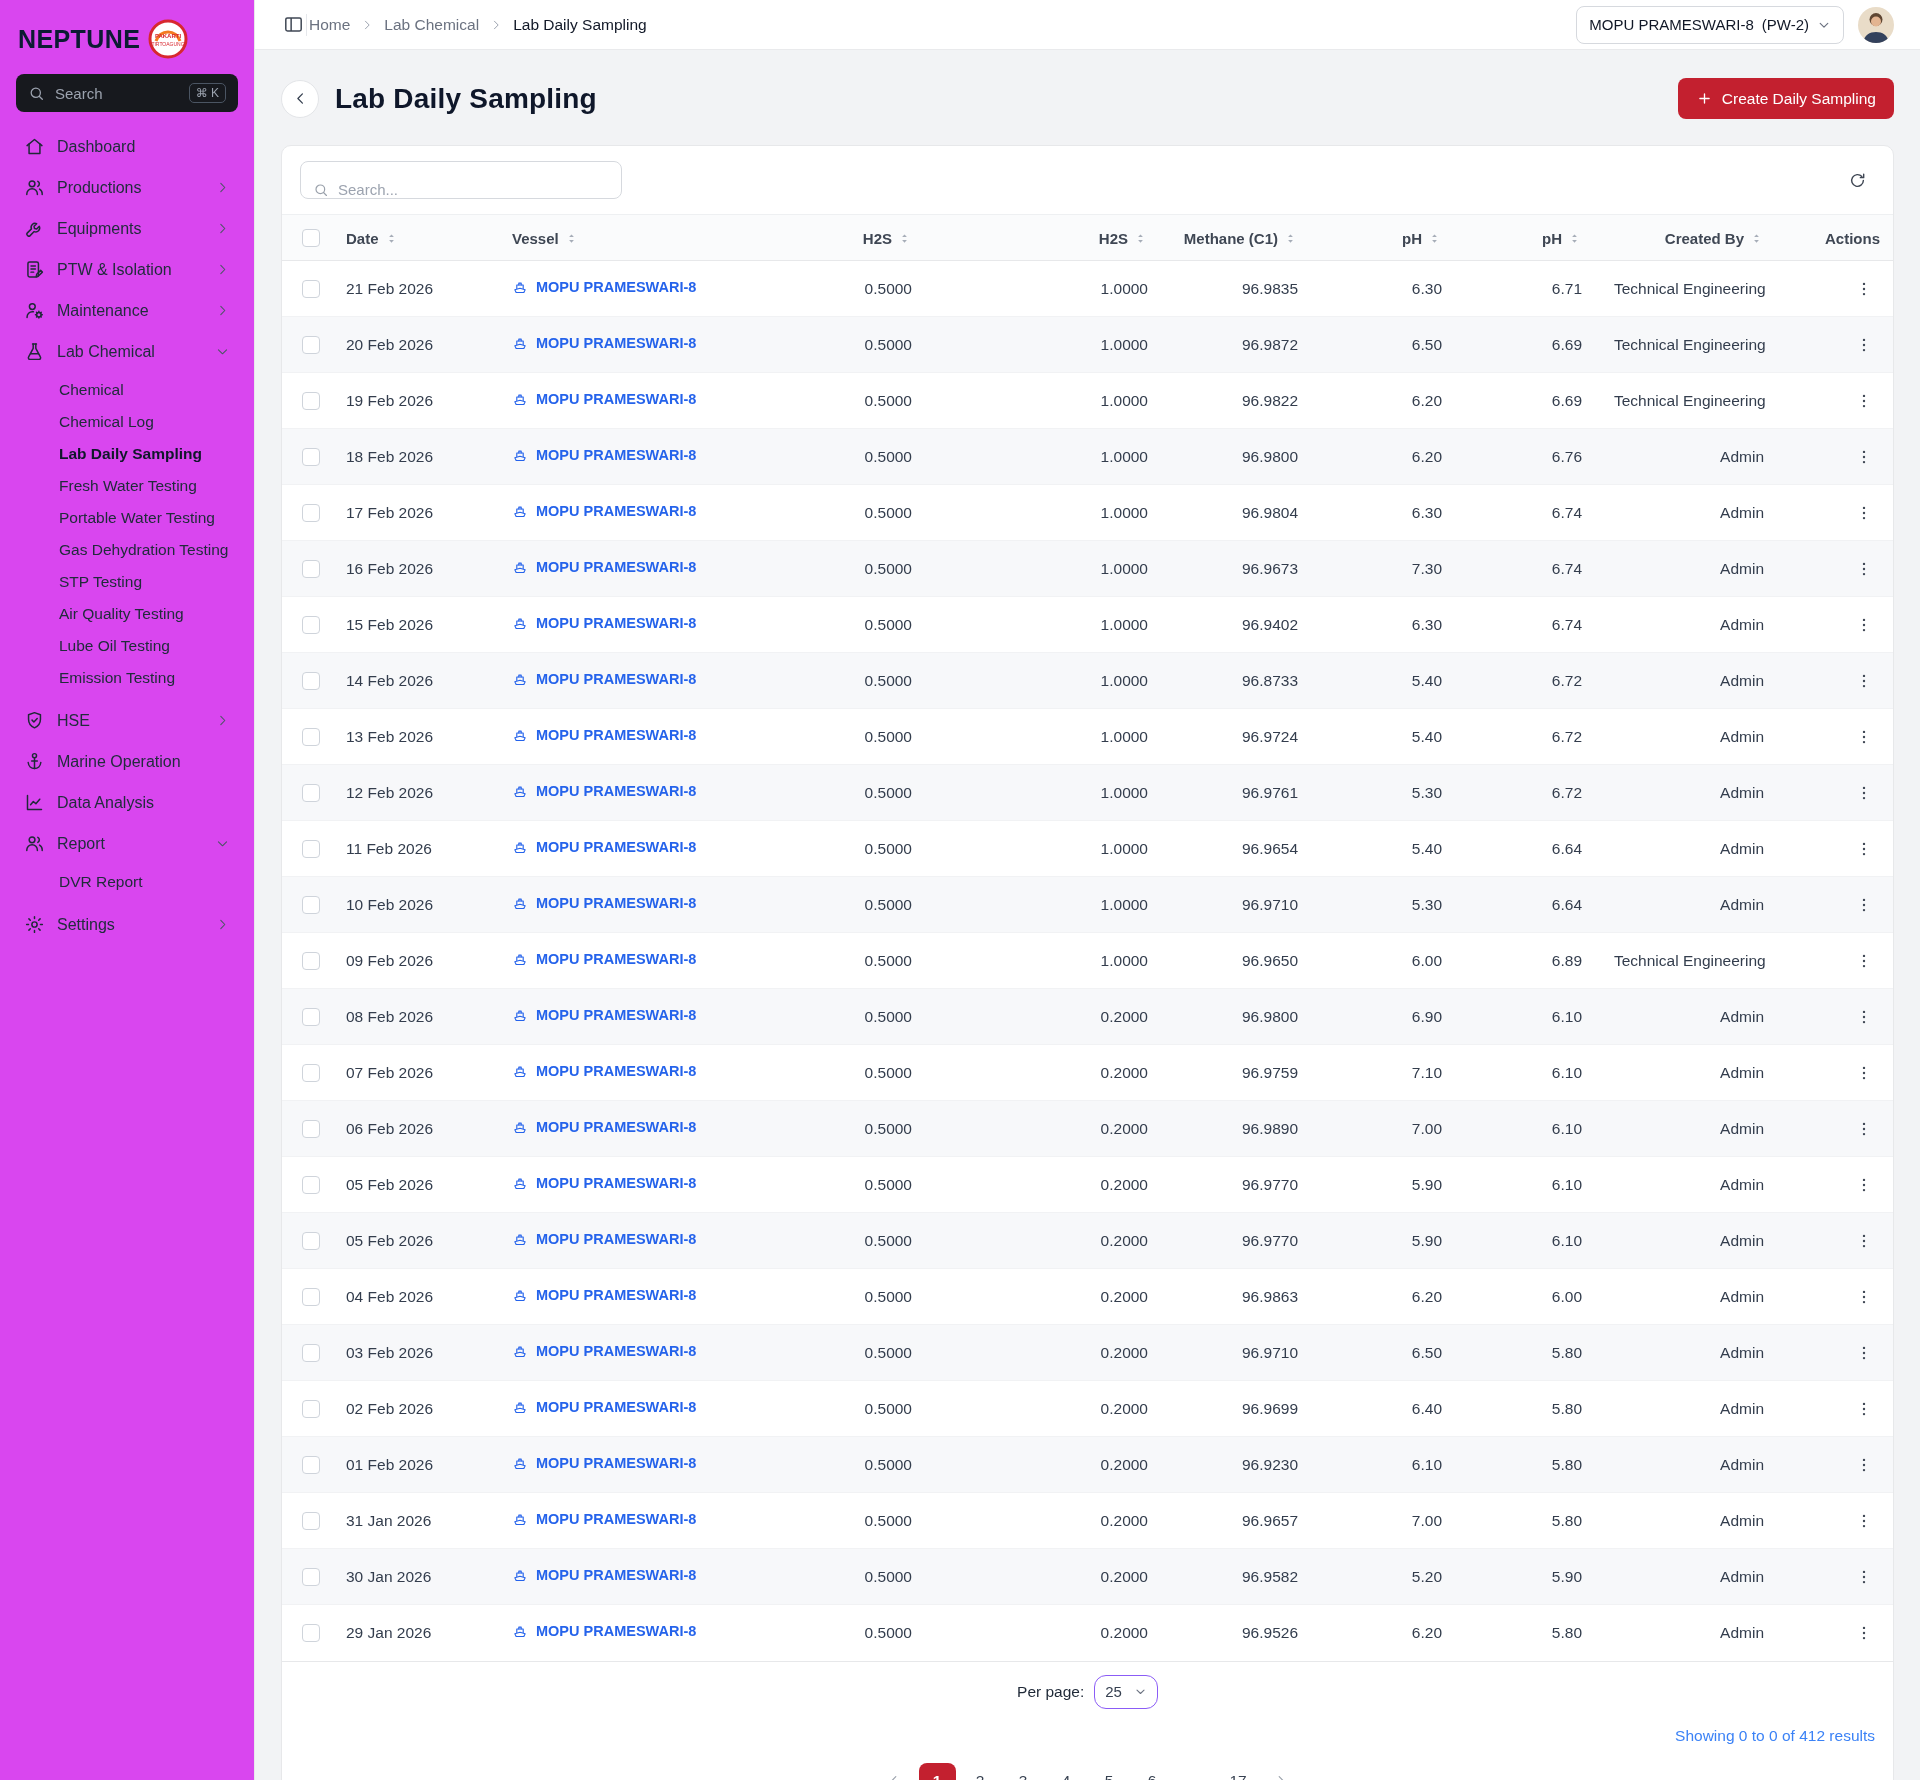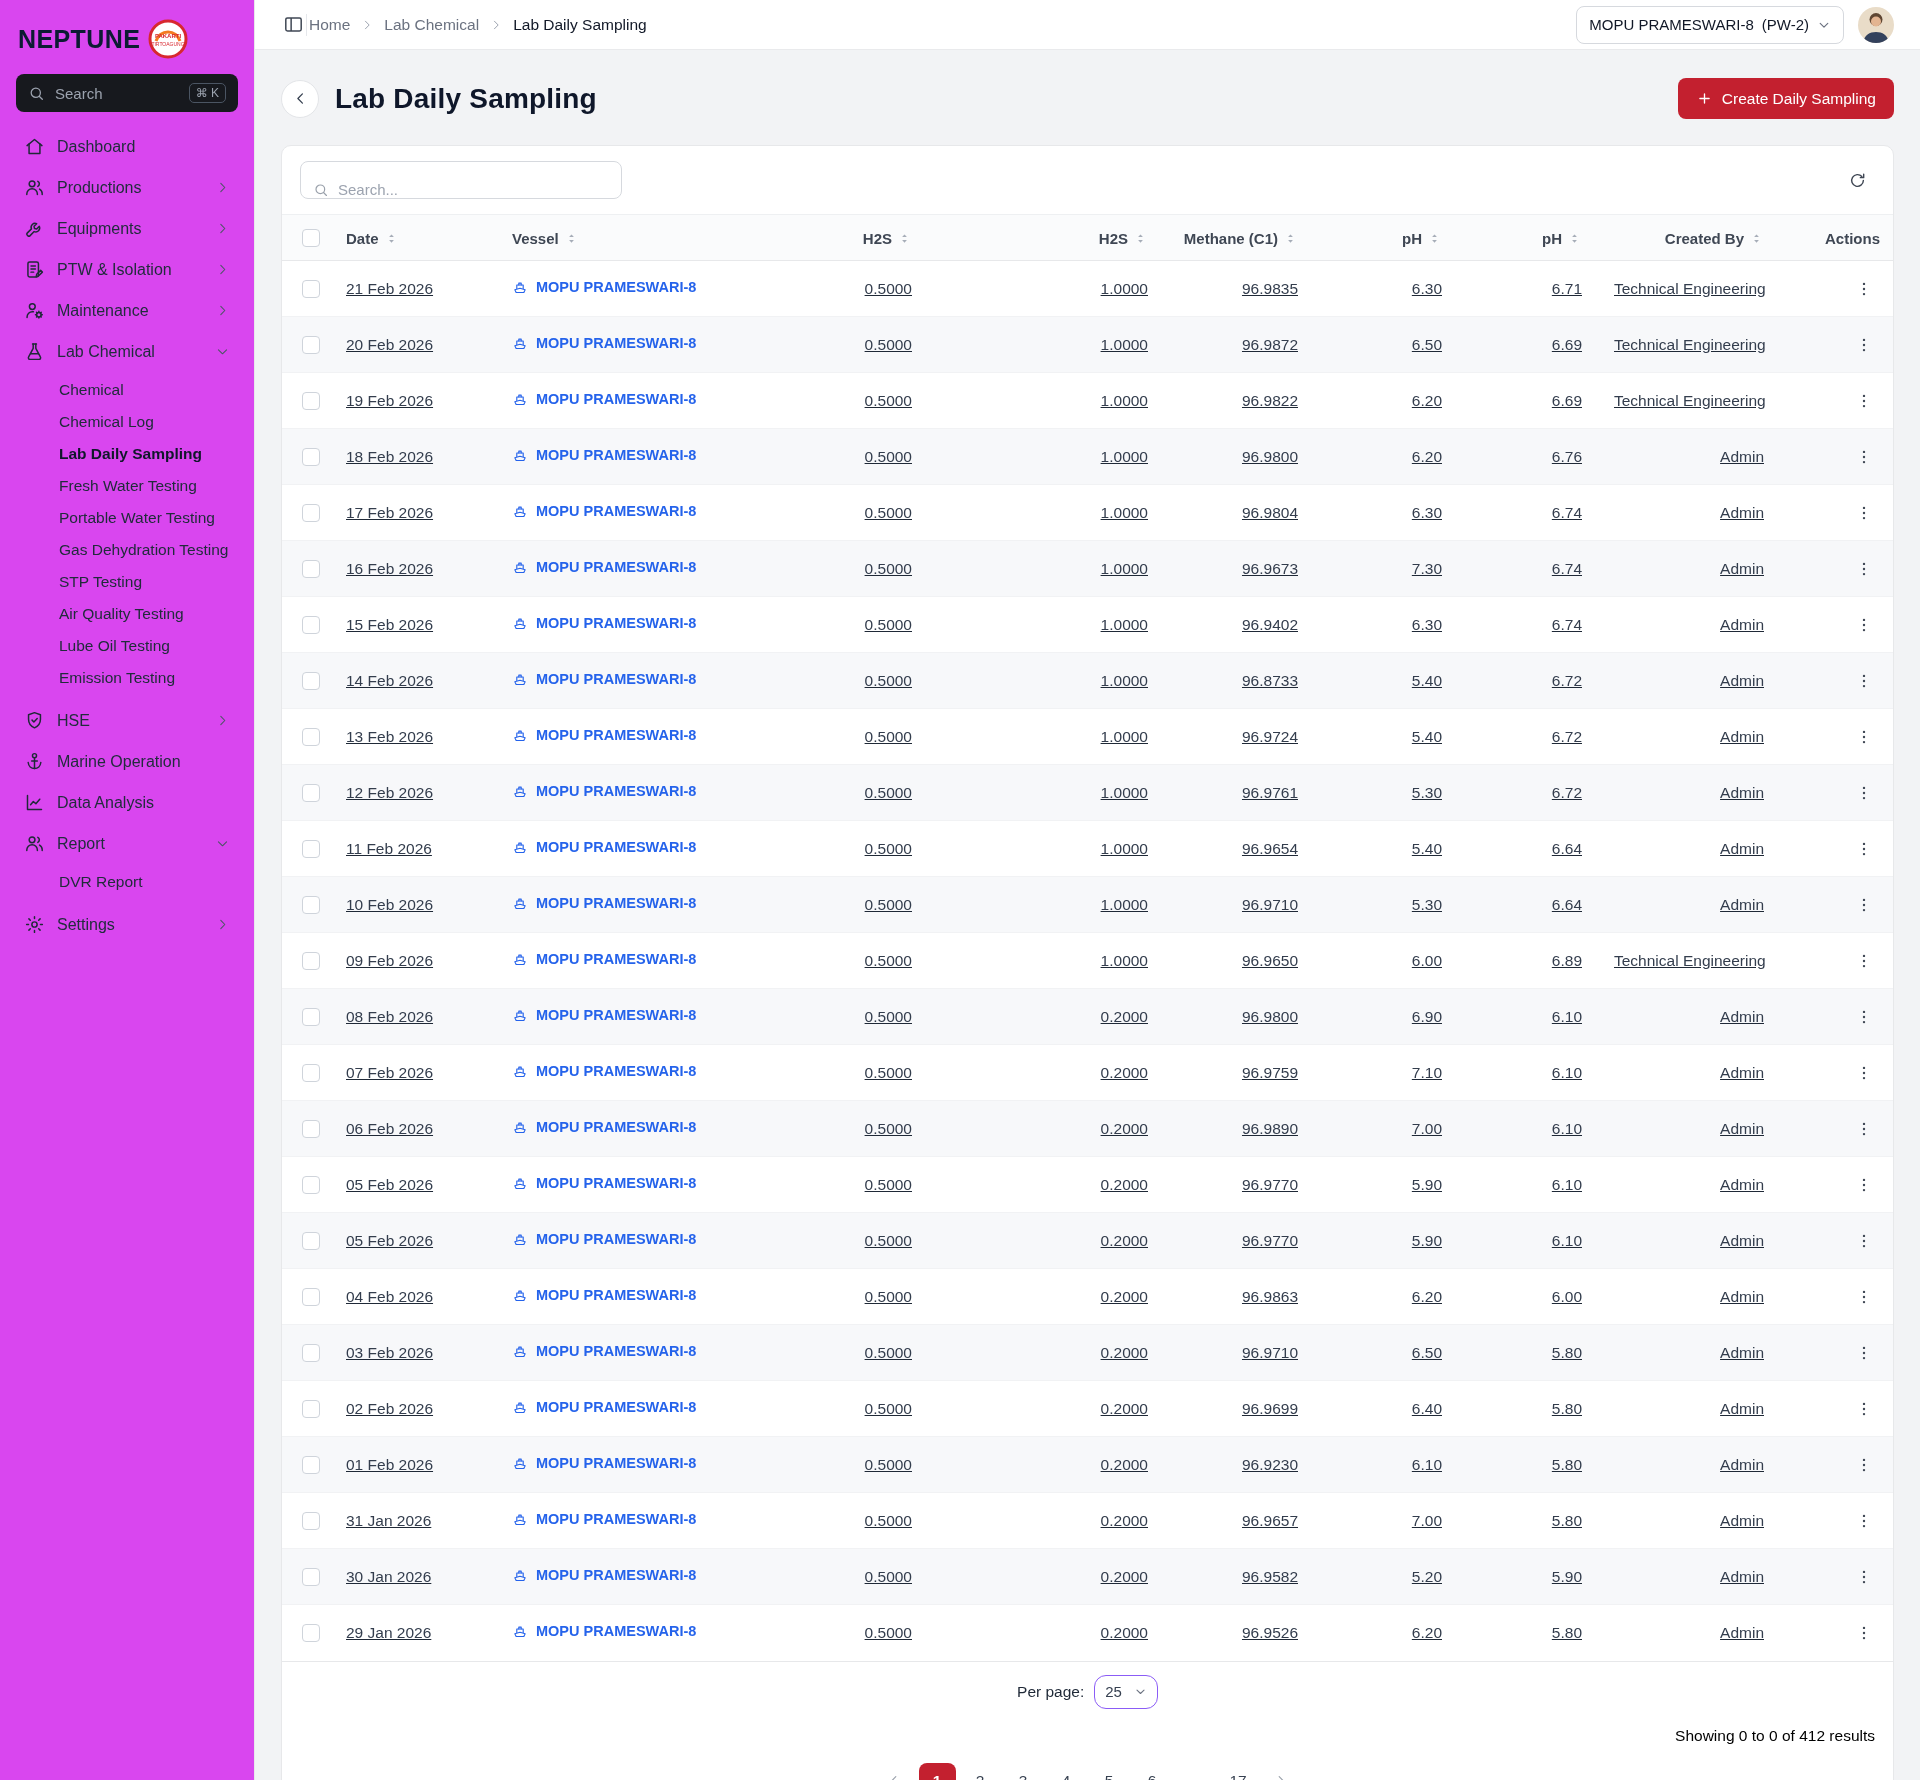--- a/index.html
+++ b/index.html
@@ -55,40 +55,40 @@
 
   .card { background:#fff; border:1px solid #e7e8ea; border-radius:10px; overflow:hidden; }
   .card-toolbar { display:flex; align-items:center; justify-content:space-between; padding:15px 18px; }
   .search-field { display:flex; align-items:flex-end; gap:9px; width:322px; height:38px; border:1px solid #d6d9de; border-radius:8px; padding:0 12px; color:#9aa1ab; background:#fff; }
   .search-field .icon { width:16px; height:16px; }
   .search-field input { border:none; outline:none; flex:1; font-size:15px; font-family:inherit; color:#111827; background:transparent; min-width:0; }
   .search-field input::placeholder { color:#9ca3af; }
   .refresh-btn { width:36px; height:36px; }
   .refresh-btn .icon { width:19px; height:19px; }
 
-  table { width:100%; border-collapse:collapse; table-layout:fixed;text-decoration:underline; }
+  table { width:100%; border-collapse:collapse; table-layout:fixed; }
   thead th { background:#fafbfc; border-top:1px solid #eef0f2; border-bottom:1px solid #e7e8ea; height:46px; font-size:15px; font-weight:700; color:#3f4754; padding:0 16px; white-space:nowrap; }
   tbody td { height:56px; font-size:15.5px; color:#333d4d; padding:0 16px; border-bottom:1px solid #f1f2f4; white-space:nowrap; overflow:hidden; }
   tbody tr:nth-child(even) { background:#f7f8fa; }
   tbody tr:last-child td { border-bottom:none; }
   .al-left { text-align:left; } .al-right { text-align:right; } .al-center { text-align:right; }
   .cb-cell { padding-left:20px; }
   .th-wrap { display:inline-flex; align-items:center; gap:5px; vertical-align:middle; }
   .sort-icon { width:15px; height:15px; color:#a6adb8; }
   .checkbox { appearance:none; -webkit-appearance:none; width:18px; height:18px; border:1.5px solid #cfd4db; border-radius:4px; background:#fff; cursor:pointer; vertical-align:middle; display:inline-block; }
   .vessel-link { display:inline-flex; align-items:center; gap:8px; color:var(--link-blue,#2563eb); font-weight:600; font-size:14.5px; cursor:pointer; }
   .vessel-link .icon { width:16px; height:16px; }
   .kebab-btn { width:32px; height:32px; border:none; background:none; color:#3f4754; cursor:pointer; display:inline-flex; align-items:center; justify-content:center; border-radius:50%; }
   .kebab-btn .icon { width:18px; height:18px; }
 
   .card-footer { display:flex; align-items:center; padding:13px 18px; border-top:1px solid #e7e8ea; gap:18px;flex-direction:column; }
   .per-page { display:flex; align-items:center; gap:10px; font-size:15.5px; color:#1f2937; }
   .pp-select { display:flex; align-items:center; gap:12px; border:1px solid #8b5cf6; border-radius:12px; height:34px; padding:0 10px; font-size:15px; color:#374151; cursor:pointer; }
   .pp-select .icon { width:13px; height:13px; color:#6b7280; }
-  .showing { margin-left:auto; font-size:15.5px; color:#000000; }
+  .showing { margin-left:auto; font-size:15.5px; color:#3b82f6; }
   .pagination { display:flex; align-items:center; gap:6px; }
   .pg-btn { min-width:37px; height:37px; border:none; background:none; border-radius:8px; font-size:15.5px; font-family:inherit; color:#374151; cursor:pointer; display:flex; align-items:center; justify-content:center; padding:0 6px; }
   .pg-btn.active { background:var(--accent-red,#c3202f); color:#fff; font-weight:700; }
   .pg-nav { color:#9aa1ab; }
   .pg-nav .icon { width:16px; height:16px; }
 </style>
 </head>
 <body>
 
 <div class="app">

